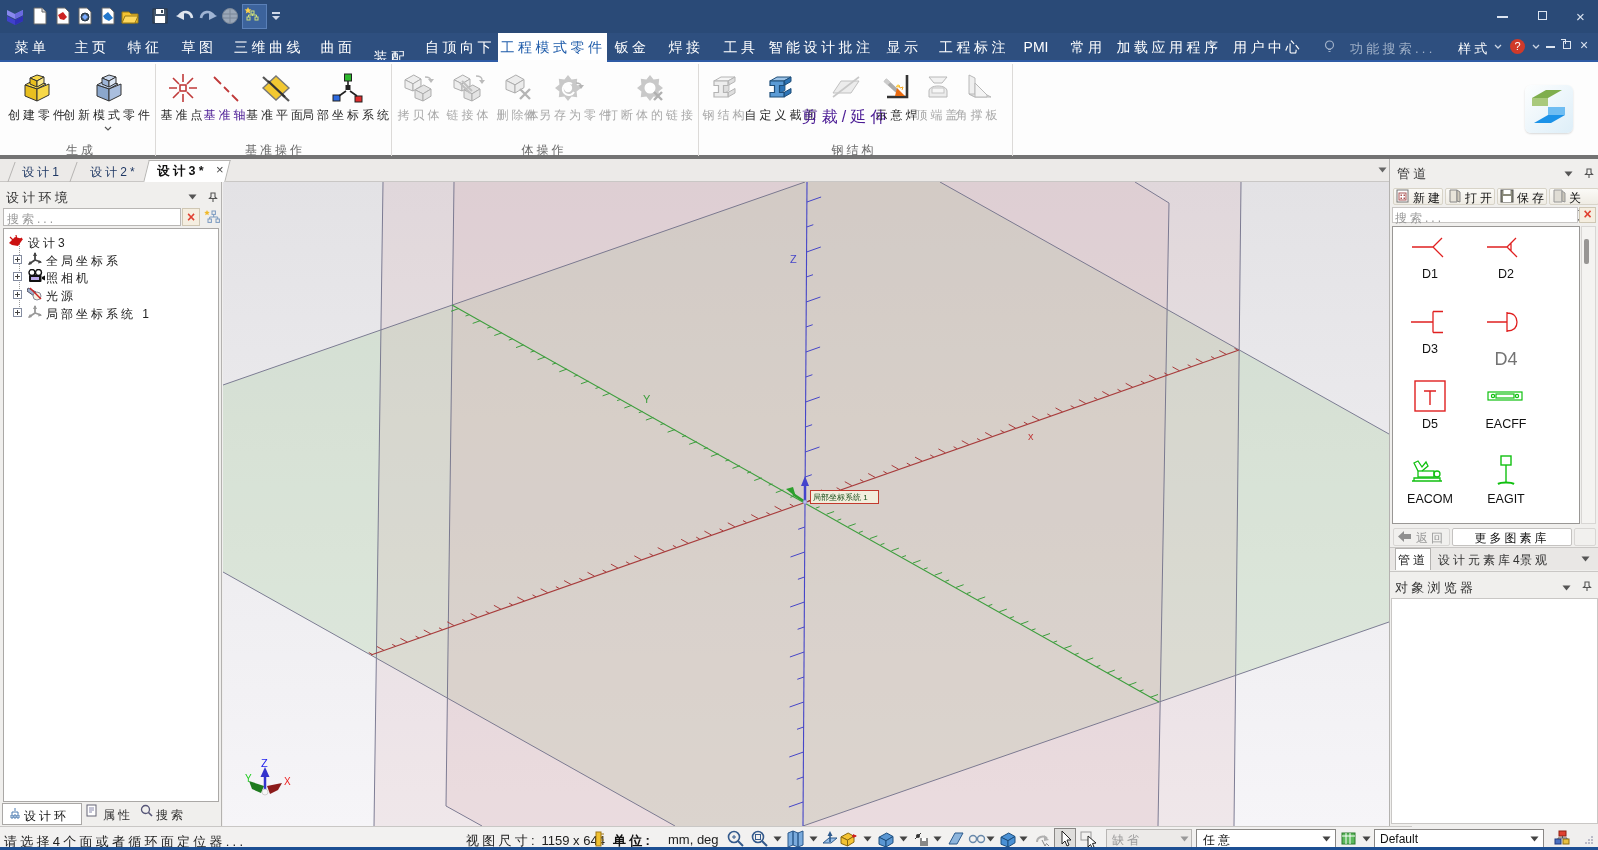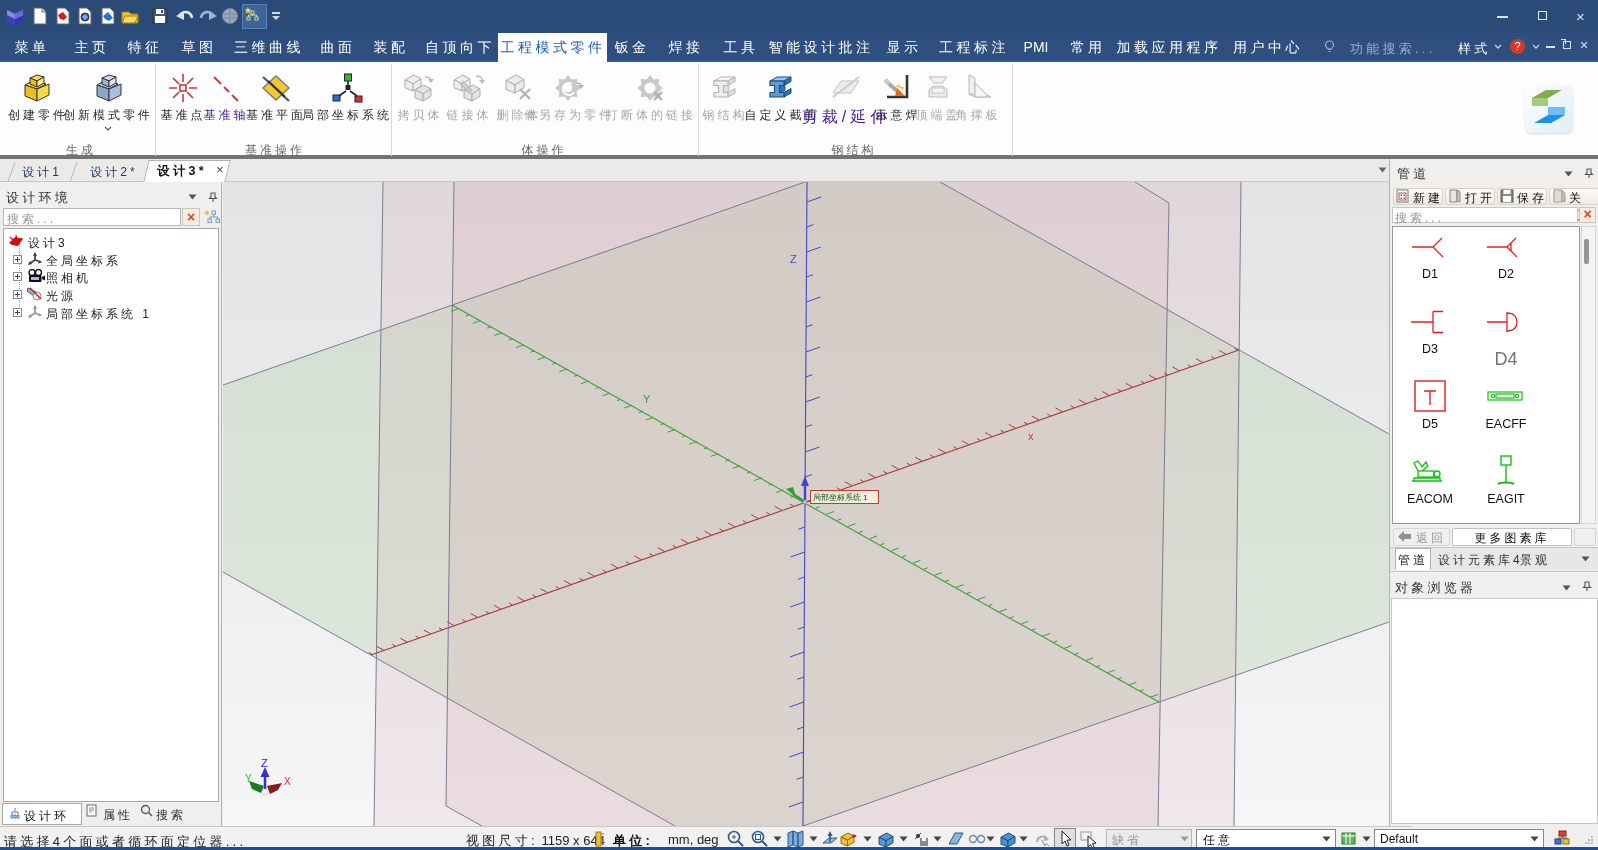--- a/index.html
+++ b/index.html
@@ -91,21 +91,21 @@
     <div class="abs" style="left:1538px;top:11px;width:9px;height:9px;border:1.5px solid #dce4f0"></div>
     <div class="abs" style="left:1576px;top:8px;color:#dce4f0;font-size:15px">×</div>
   </div>
 <div class="abs" style="left:0;top:33px;width:1598px;height:27px;background:#2e4f7f">
     <div class="abs ct" style="left:-28px;top:6px;width:120px;color:#fff;font-size:14px"><span class="cjk">菜单</span></div>
     <div class="abs ct" style="left:32px;top:6px;width:120px;color:#fff;font-size:14px"><span class="cjk">主页</span></div>
     <div class="abs ct" style="left:85px;top:6px;width:120px;color:#fff;font-size:14px"><span class="cjk">特征</span></div>
     <div class="abs ct" style="left:139px;top:6px;width:120px;color:#fff;font-size:14px"><span class="cjk">草图</span></div>
     <div class="abs ct" style="left:209px;top:6px;width:120px;color:#fff;font-size:14px"><span class="cjk">三维曲线</span></div>
     <div class="abs ct" style="left:278px;top:6px;width:120px;color:#fff;font-size:14px"><span class="cjk">曲面</span></div>
-    <div class="abs ct" style="left:331px;top:6px;width:120px;color:#fff;font-size:14px"><span class="cjk">装配</span></div>
+    <div class="abs ct" style="left:331px;top:16px;width:120px;color:#fff;font-size:14px"><span class="cjk">装配</span></div>
     <div class="abs ct" style="left:400px;top:6px;width:120px;color:#fff;font-size:14px"><span class="cjk">自顶向下</span></div>
     <div class="abs ct" style="left:572px;top:6px;width:120px;color:#fff;font-size:14px"><span class="cjk">钣金</span></div>
     <div class="abs ct" style="left:626px;top:6px;width:120px;color:#fff;font-size:14px"><span class="cjk">焊接</span></div>
     <div class="abs ct" style="left:681px;top:6px;width:120px;color:#fff;font-size:14px"><span class="cjk">工具</span></div>
     <div class="abs ct" style="left:761px;top:6px;width:120px;color:#fff;font-size:14px"><span class="cjk">智能设计批注</span></div>
     <div class="abs ct" style="left:844px;top:6px;width:120px;color:#fff;font-size:14px"><span class="cjk">显示</span></div>
     <div class="abs ct" style="left:914px;top:6px;width:120px;color:#fff;font-size:14px"><span class="cjk">工程标注</span></div>
     <div class="abs ct" style="left:976px;top:6px;width:120px;color:#fff;font-size:14px"><span class="">PMI</span></div>
     <div class="abs ct" style="left:1028px;top:6px;width:120px;color:#fff;font-size:14px"><span class="cjk">常用</span></div>
     <div class="abs ct" style="left:1109px;top:6px;width:120px;color:#fff;font-size:14px"><span class="cjk">加载应用程序</span></div>

